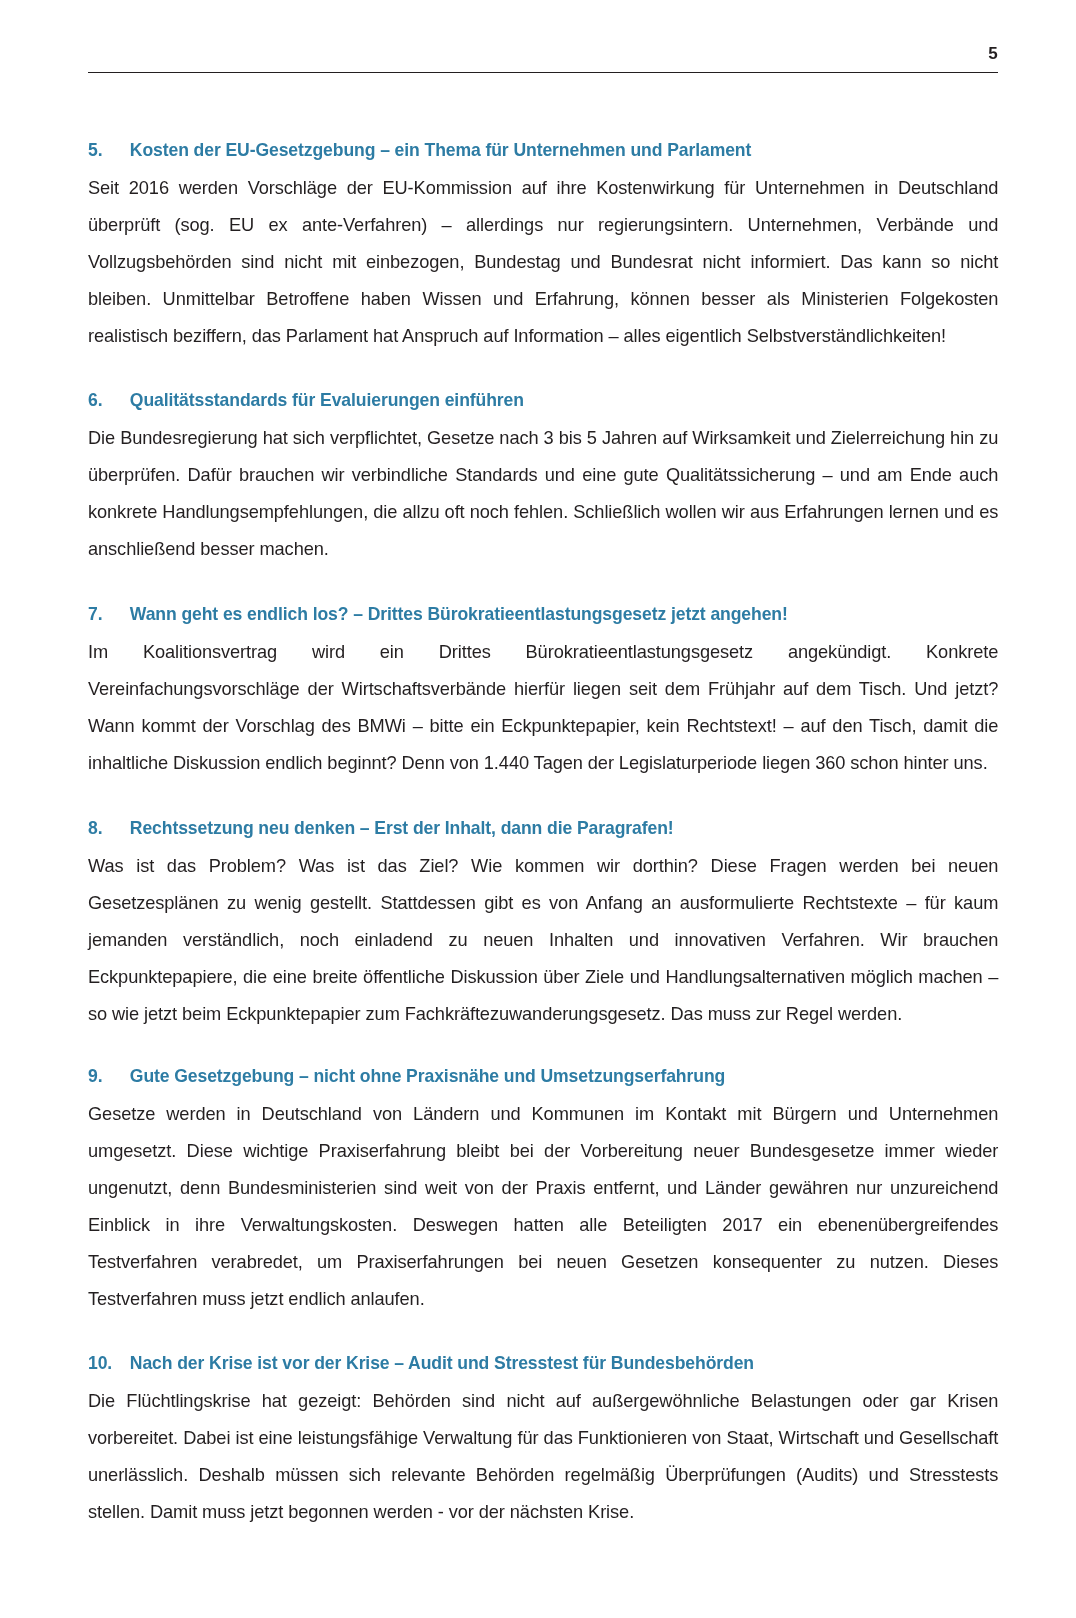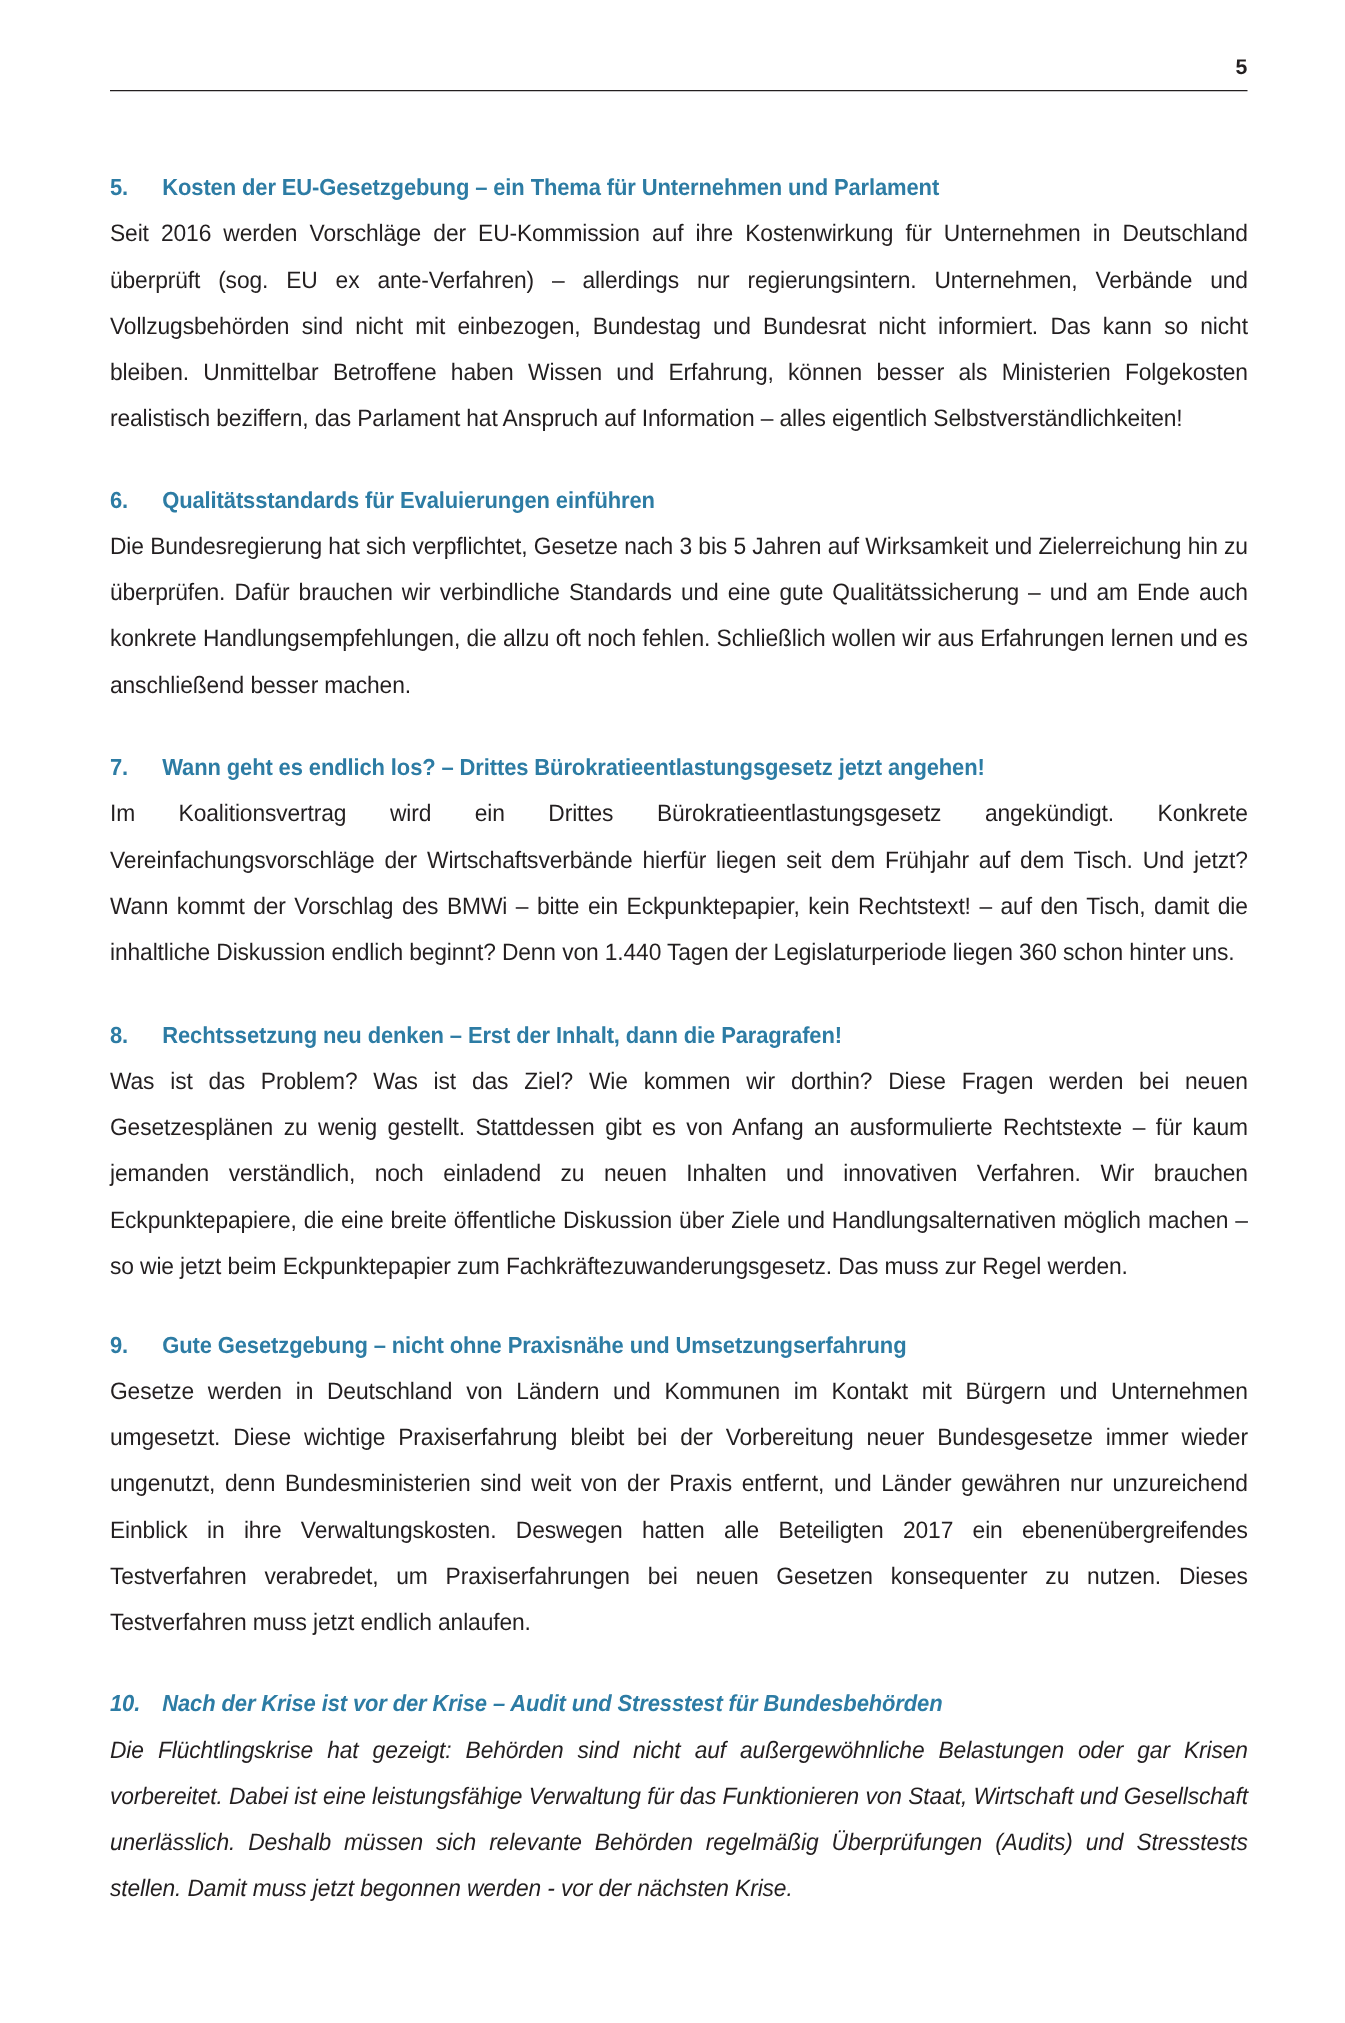--- a/index.html
+++ b/index.html
@@ -53,21 +53,21 @@
   .content {
     position: absolute;
     left: 88px;
     top: 136px;
     width: 910px;
   }
 
   .section {
     margin-bottom: 28px;
   }
-  .section:last-child { margin-bottom: 0; font-style: italic; }
+  .section:last-child { margin-bottom: 0; }
 
   .section-heading {
     color: #2d7ca4;
     font-weight: 700;
     font-size: 18.5px;
     line-height: 28px;
     letter-spacing: -0.1px;
     margin: 0 0 5px 0;
     display: flex;
     align-items: baseline;

